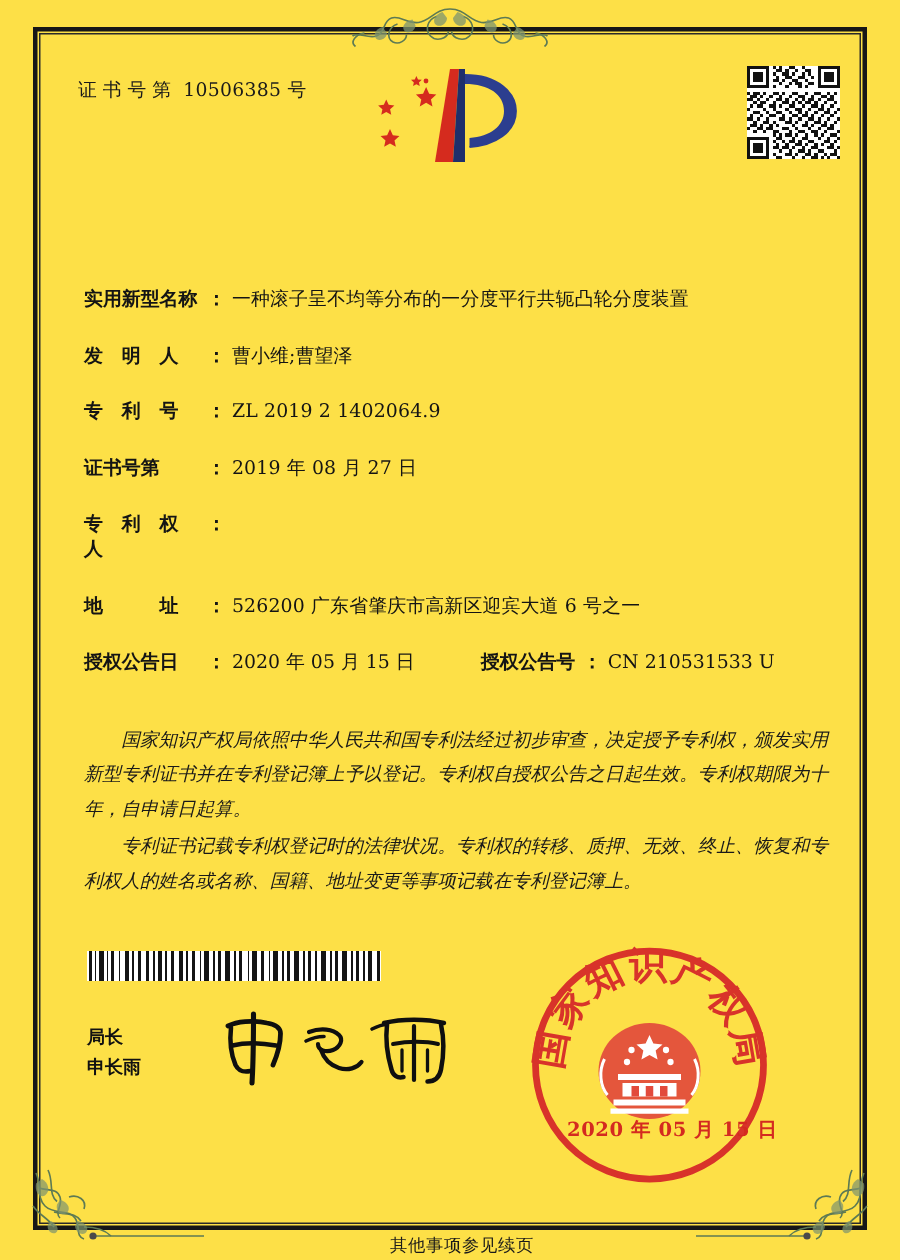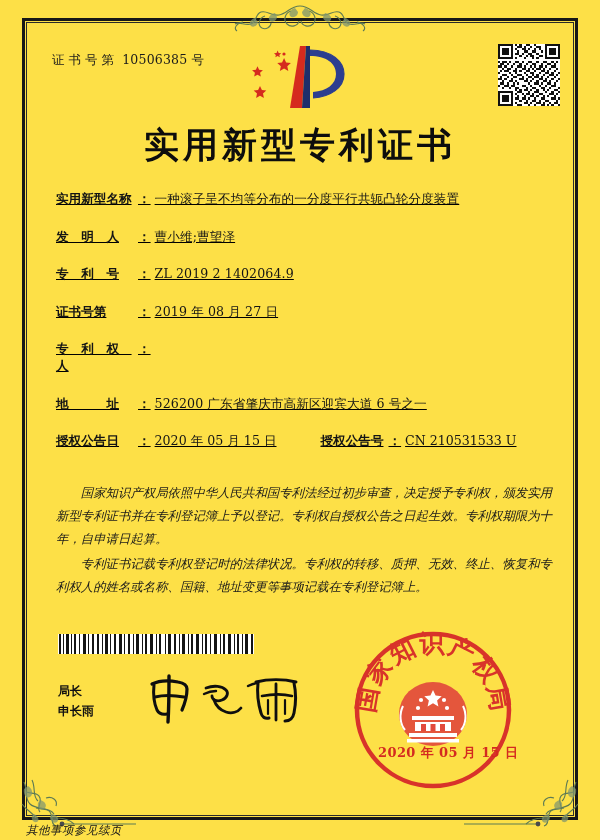--- a/index.html
+++ b/index.html
@@ -106,21 +106,20 @@
     letter-spacing: 4px;
     color: #0d0d0d;
   }
 
   
   .fields {
     position: absolute;
     left: 30px;
     right: 20px;
     top: 168px;
-    text-decoration: underline;
   }
   .frow {
     display: flex;
     align-items: baseline;
     margin-bottom: 20.5px;
     font-family: "DejaVu Serif", serif;
     font-size: 12.6px;
     color: #141414;
     line-height: 1.35;
   }
@@ -221,25 +220,24 @@
     left: 0; right: 0;
     top: 742px;
     text-align: center;
     font-family: "DejaVu Serif", serif;
     font-size: 12px;
     color: #161616;
     letter-spacing: 0.6px;
   }
   .footnote {
     position: absolute;
-    left: 0; right: 0;
+    left: 16px; right: 0;
     bottom: -22px;
-    text-align: left;
+    text-align: center;
     font-family: "DejaVu Serif", serif;
-    font-style: italic;
     font-size: 11.5px;
     color: #1a1a1a;
     letter-spacing: 0.5px;
   }
 </style>
 </head>
 <body>
 
 <div id="page">
 
@@ -550,21 +548,20 @@
       </g>
 
       <path d="M60 6 L66 6 L62 68 L50 68 Z" fill="#d52b1e"></path>
 
       <path d="M66 6 L70 6 L70 68 L62 68 Z" fill="#1f2f6b"></path>
 
       <path d="M70 10 C92 10 104 22 104 34 C104 48 90 57 73 58 L73 52 C87 51 96 44 96 34 C96 23 86 16 70 16 Z" fill="#2c3e8f"></path>
       <path d="M70 10 C92 10 104 22 104 34 C104 48 90 57 73 58" fill="none" stroke="#2c3e8f" stroke-width="1.2"></path>
     </svg>
 
-    <div class="title">实用新型专利证书</div>
 
     <div class="fields">
 
       <div class="frow">
         <span class="flabel tight">实用新型名称</span>
         <span class="fcolon">：</span>
         <span class="fvalue">一种滚子呈不均等分布的一分度平行共轭凸轮分度装置</span>
       </div>
 
       <div class="frow">

